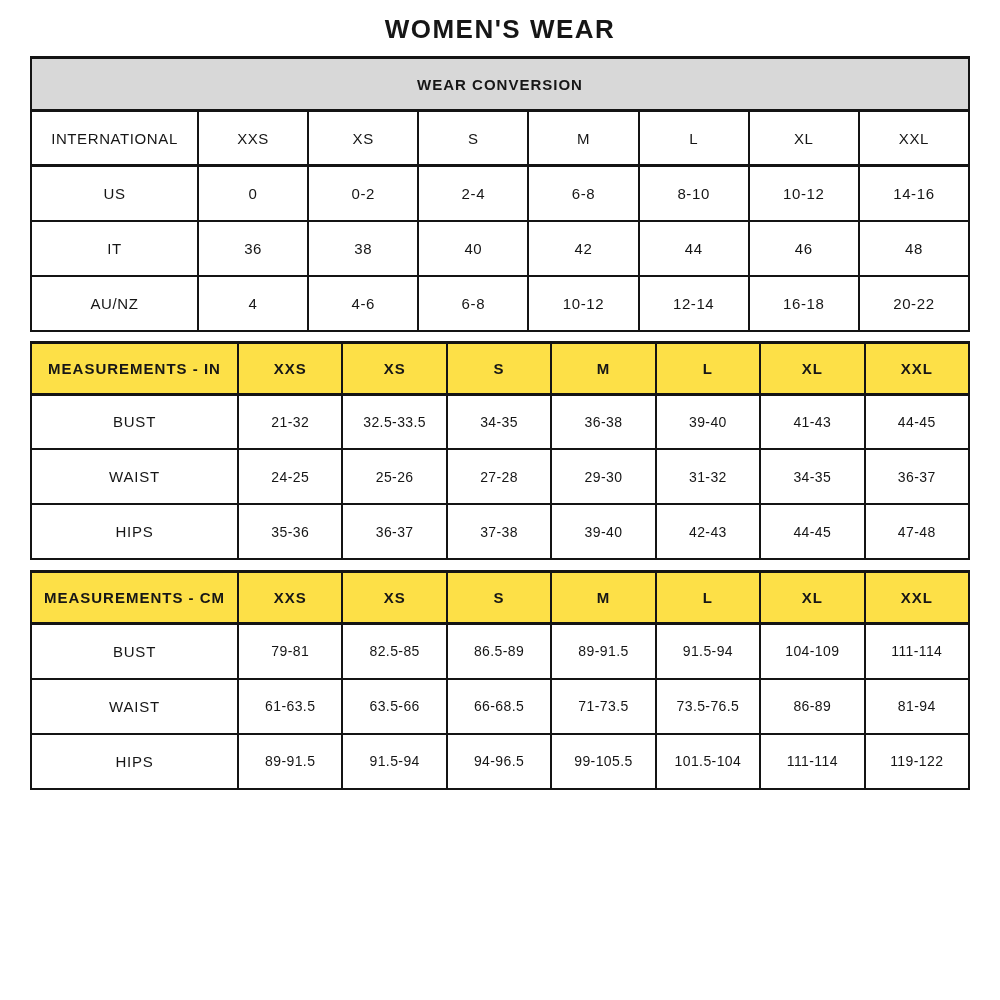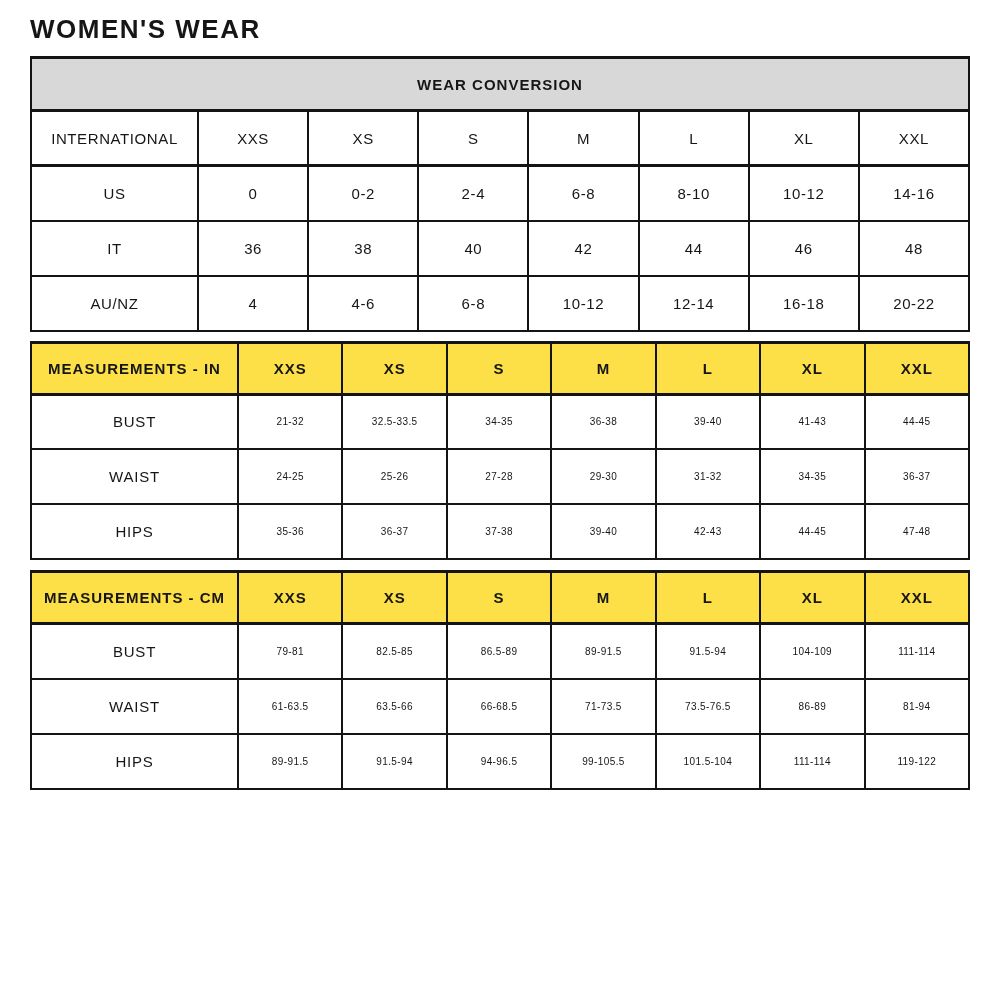--- a/index.html
+++ b/index.html
@@ -5,21 +5,21 @@
   * { box-sizing: border-box; }
   html, body {
     margin: 0; padding: 0;
     width: 1000px; height: 1000px;
     background: #ffffff;
     font-family: "Liberation Sans", sans-serif;
     color: #161616;
   }
   .wrap { padding: 12px 30px 0 30px; }
   .doc-title {
-    text-align: left;
+    text-align: center;
     font-size: 26px;
     font-weight: 700;
     letter-spacing: 1.5px;
     margin: 2px 0 11px 0;
   }
   table.sheet {
     width: 940px;
     border-collapse: collapse;
     table-layout: fixed;
   }
@@ -50,21 +50,21 @@
     height: 52px;
     background: #fde047;
     font-weight: 700;
     font-size: 15px;
     letter-spacing: 1px;
     border-bottom: 3px solid #141414;
     border-top: 3px solid #141414;
   }
   table.measure td { height: 55px; }
   table.measure td.rowlabel { font-size: 15px; letter-spacing: 0.8px; }
-  table.measure td.val { font-size: 10px; letter-spacing: 0.4px; }
+  table.measure td.val { font-size: 14px; letter-spacing: 0.4px; }
   col.first-narrow { width: 167px; }
   col.first-wide  { width: 207px; }
 </style>
 </head>
 <body>
 
 <div class="wrap">
 
   <h1 class="doc-title">WOMEN'S WEAR</h1>
 

